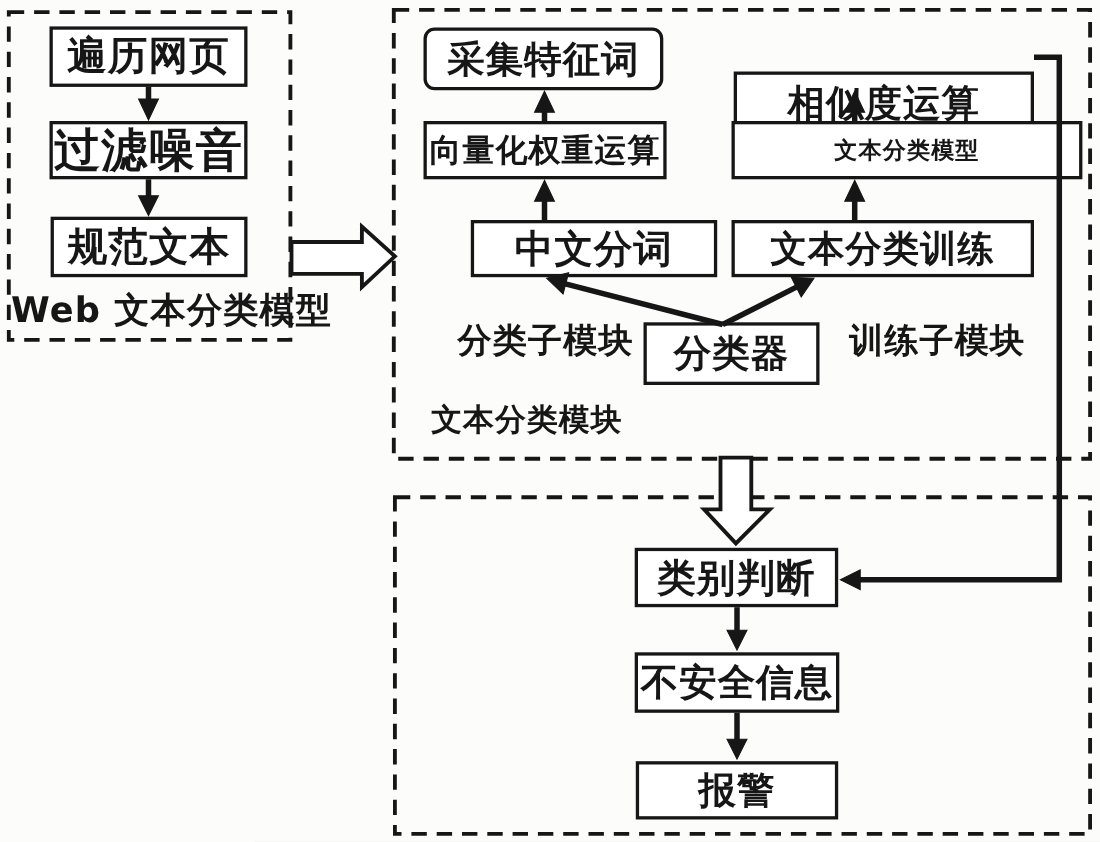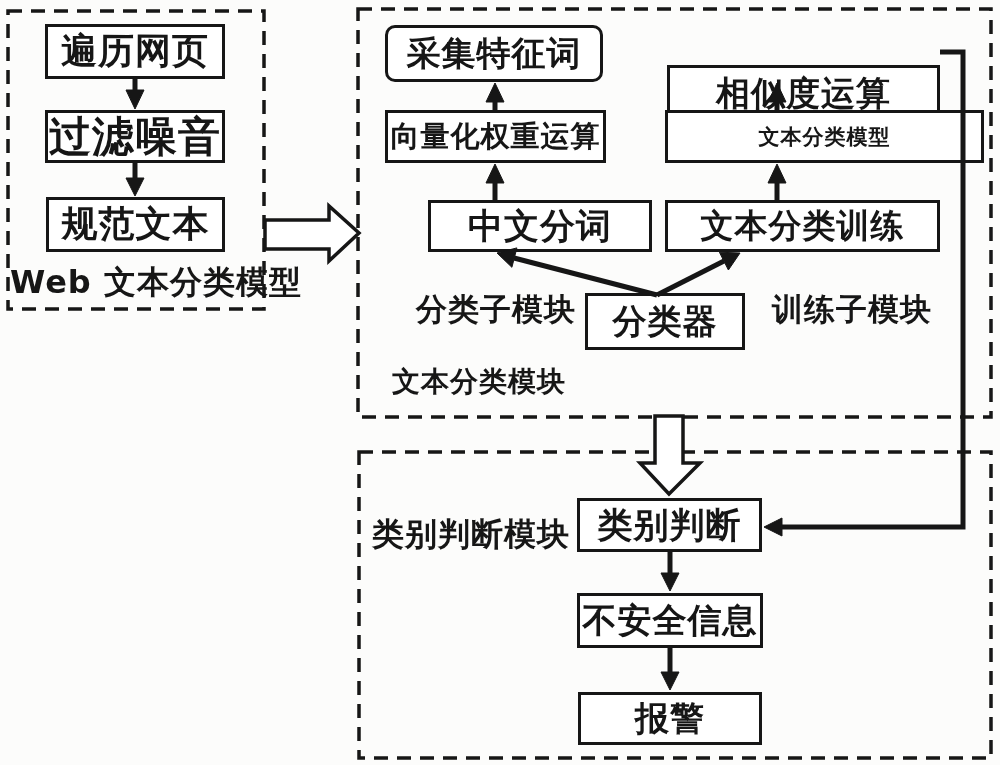--- a/index.html
+++ b/index.html
@@ -73,21 +73,20 @@
   <div class="node" style="left:665px;top:110px;width:319px;height:53px;font-size:21px;">文本分类模型</div>
   <div class="node" style="left:665px;top:200px;width:275px;height:52px;font-size:33px;">文本分类训练</div>
   <div class="node" style="left:585px;top:293px;width:160px;height:57px;font-size:34px;">分类器</div>
   <div class="module-label" style="left:416px;top:289px;font-size:31px;">分类子模块</div>
   <div class="module-label" style="left:772px;top:289px;font-size:31px;">训练子模块</div>
   <div class="module-label" style="left:392px;top:363px;font-size:28px;">文本分类模块</div>
 
   <div class="node" style="left:577px;top:498px;width:185px;height:54px;font-size:35px;">类别判断</div>
   <div class="node" style="left:577px;top:593px;width:186px;height:55px;font-size:34px;">不安全信息</div>
   <div class="node" style="left:578px;top:692px;width:184px;height:53px;font-size:34px;">报警</div>
-  <div class="module-label" style="left:372px;top:513px;font-size:32px;">类别判断模块</div>
 
   <svg class="overlay" width="1000" height="765" viewBox="0 0 1000 765">
     <g stroke="#161616" stroke-width="5" fill="#161616">
 
       <g>
         <line x1="135" y1="79" x2="135" y2="92"></line>
         <polygon points="126,90 144,90 135,109" stroke-width="1"></polygon>
       </g>
       <g>
         <line x1="135" y1="163" x2="135" y2="180"></line>

